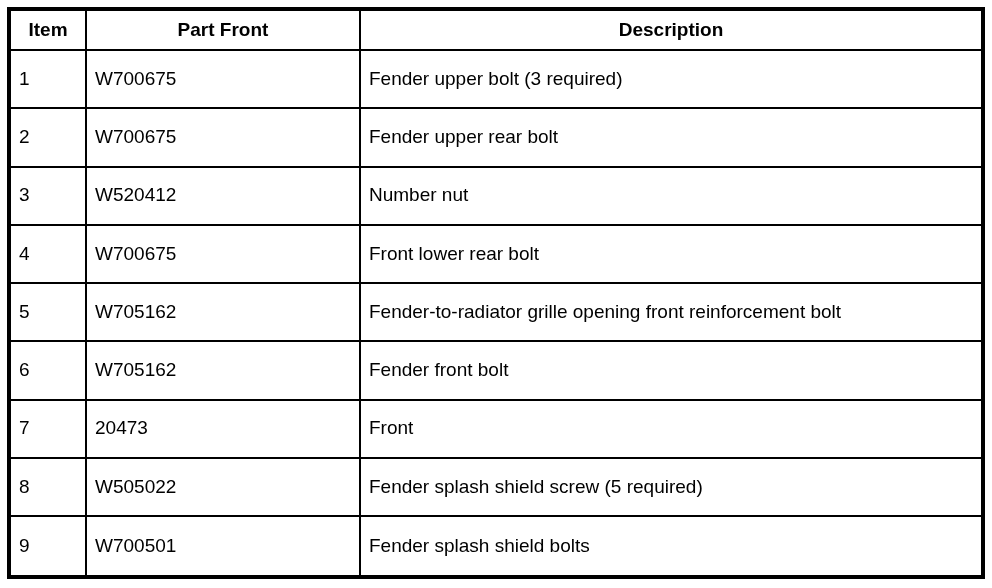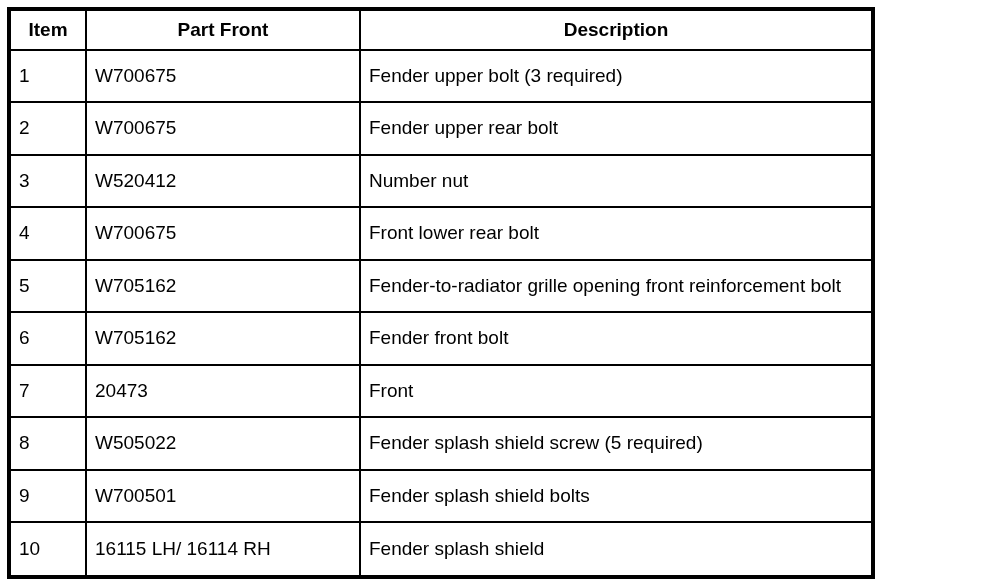--- a/index.html
+++ b/index.html
@@ -6,21 +6,21 @@
       margin: 0;
       padding: 0;
       background: #ffffff;
       width: 992px;
       height: 588px;
       overflow: hidden;
     }
     .parts-table {
       border-collapse: collapse;
       table-layout: fixed;
-      width: 868px;
+      width: 978px;
       height: 572px;
       margin: 7px 0 0 7px;
       font-family: "Liberation Sans", sans-serif;
       color: #000000;
       border: 4px solid #000000;
       background: #ffffff;
     }
     .parts-table th,
     .parts-table td {
       border: 2px solid #000000;
@@ -95,19 +95,14 @@
     <tr>
       <td>8</td>
       <td>W505022</td>
       <td>Fender splash shield screw (5 required)</td>
     </tr>
     <tr>
       <td>9</td>
       <td>W700501</td>
       <td>Fender splash shield bolts</td>
     </tr>
-    <tr>
-      <td>10</td>
-      <td>16115 LH/ 16114 RH</td>
-      <td>Fender splash shield</td>
-    </tr>
   </tbody>
 </table>
 
 </body></html>

